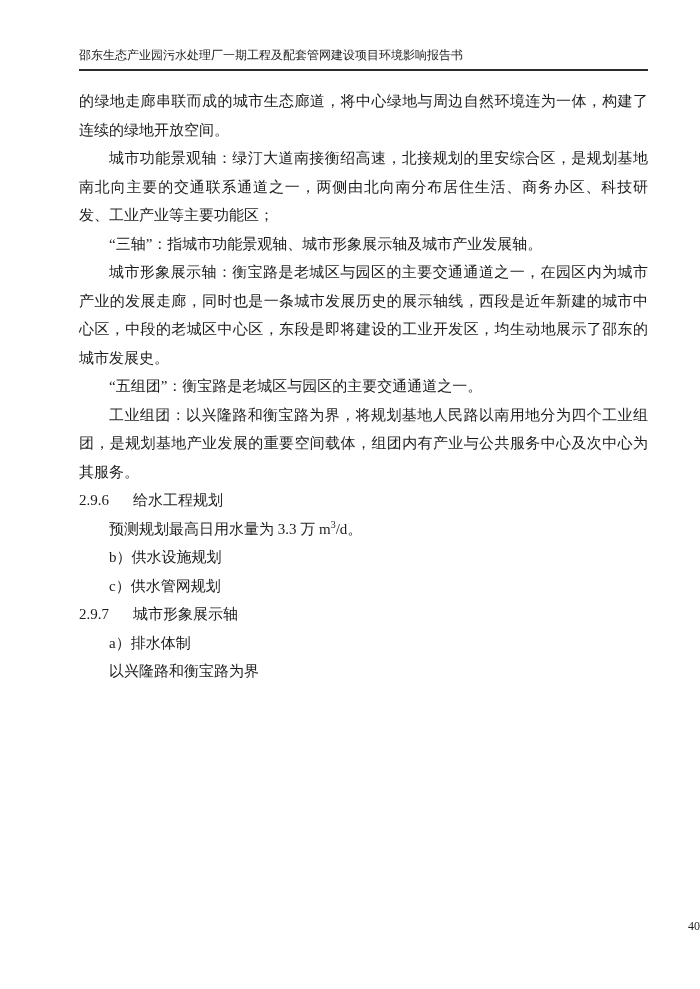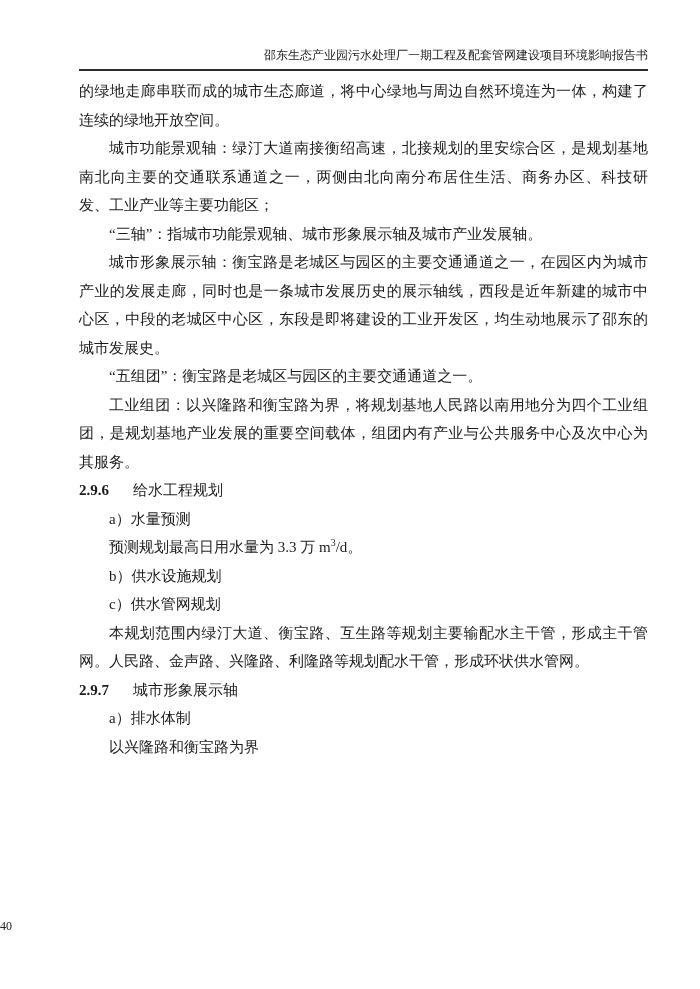--- a/index.html
+++ b/index.html
@@ -14,64 +14,62 @@
     background: #ffffff;
     color: #1c1c1c;
     font-family: "Liberation Serif", "DejaVu Serif", serif;
     overflow: hidden;
   }
   .header {
     position: absolute;
     top: 47px;
     left: 79px;
     width: 569px;
-    text-align: right;
     font-size: 12px;
     line-height: 16px;
     color: #222222;
   }
   .header-rule {
     position: absolute;
     top: 69px;
     left: 79px;
     width: 569px;
     height: 0;
     border-top: 2px solid #2b2b2b;
   }
   .doc-body {
     position: absolute;
-    top: 77px;
+    top: 87px;
     left: 79px;
     width: 569px;
     font-size: 15px;
     line-height: 28.5px;
     text-align: justify;
   }
   .doc-body p {
     margin: 0;
     padding: 0;
   }
   .ind {
     text-indent: 2em;
   }
   .heading .secnum {
     margin-right: 1.6em;
-    font-weight: bold;
   }
   sup {
     font-size: 10px;
     line-height: 0;
     vertical-align: super;
   }
   .page-number {
     position: absolute;
     top: 919px;
     left: 0;
     width: 700px;
-    text-align: left;
+    text-align: right;
     font-size: 12px;
     color: #222222;
   }
 </style>
 </head>
 <body>
 
 <div class="page">
 
   <div class="header">
@@ -82,25 +80,23 @@
   <div class="doc-body">
     <p>的绿地走廊串联而成的城市生态廊道，将中心绿地与周边自然环境连为一体，构建了连续的绿地开放空间。</p>
     <p class="ind">城市功能景观轴：绿汀大道南接衡绍高速，北接规划的里安综合区，是规划基地南北向主要的交通联系通道之一，两侧由北向南分布居住生活、商务办区、科技研发、工业产业等主要功能区；</p>
     <p class="ind">“三轴”：指城市功能景观轴、城市形象展示轴及城市产业发展轴。</p>
     <p class="ind">城市形象展示轴：衡宝路是老城区与园区的主要交通通道之一，在园区内为城市产业的发展走廊，同时也是一条城市发展历史的展示轴线，西段是近年新建的城市中心区，中段的老城区中心区，东段是即将建设的工业开发区，均生动地展示了邵东的城市发展史。</p>
     <p class="ind">“五组团”：衡宝路是老城区与园区的主要交通通道之一。</p>
     <p class="ind">工业组团：以兴隆路和衡宝路为界，将规划基地人民路以南用地分为四个工业组团，是规划基地产业发展的重要空间载体，组团内有产业与公共服务中心及次中心为其服务。</p>
 
     <p class="heading"><span class="secnum">2.9.6</span><span>给水工程规划</span></p>
 
-    <p class="ind">a）水量预测</p>
     <p class="ind"><span>预测规划最高日用水量为 3.3 万 m</span><sup>3</sup><span>/d。</span></p>
     <p class="ind">b）供水设施规划</p>
     <p class="ind">c）供水管网规划</p>
-    <p class="ind">本规划范围内绿汀大道、衡宝路、互生路等规划主要输配水主干管，形成主干管网。人民路、金声路、兴隆路、利隆路等规划配水干管，形成环状供水管网。</p>
 
     <p class="heading"><span class="secnum">2.9.7</span><span>城市形象展示轴</span></p>
 
     <p class="ind">a）排水体制</p>
     <p class="ind">以兴隆路和衡宝路为界</p>
   </div>
 
   <div class="page-number">40</div>
 
 </div>

